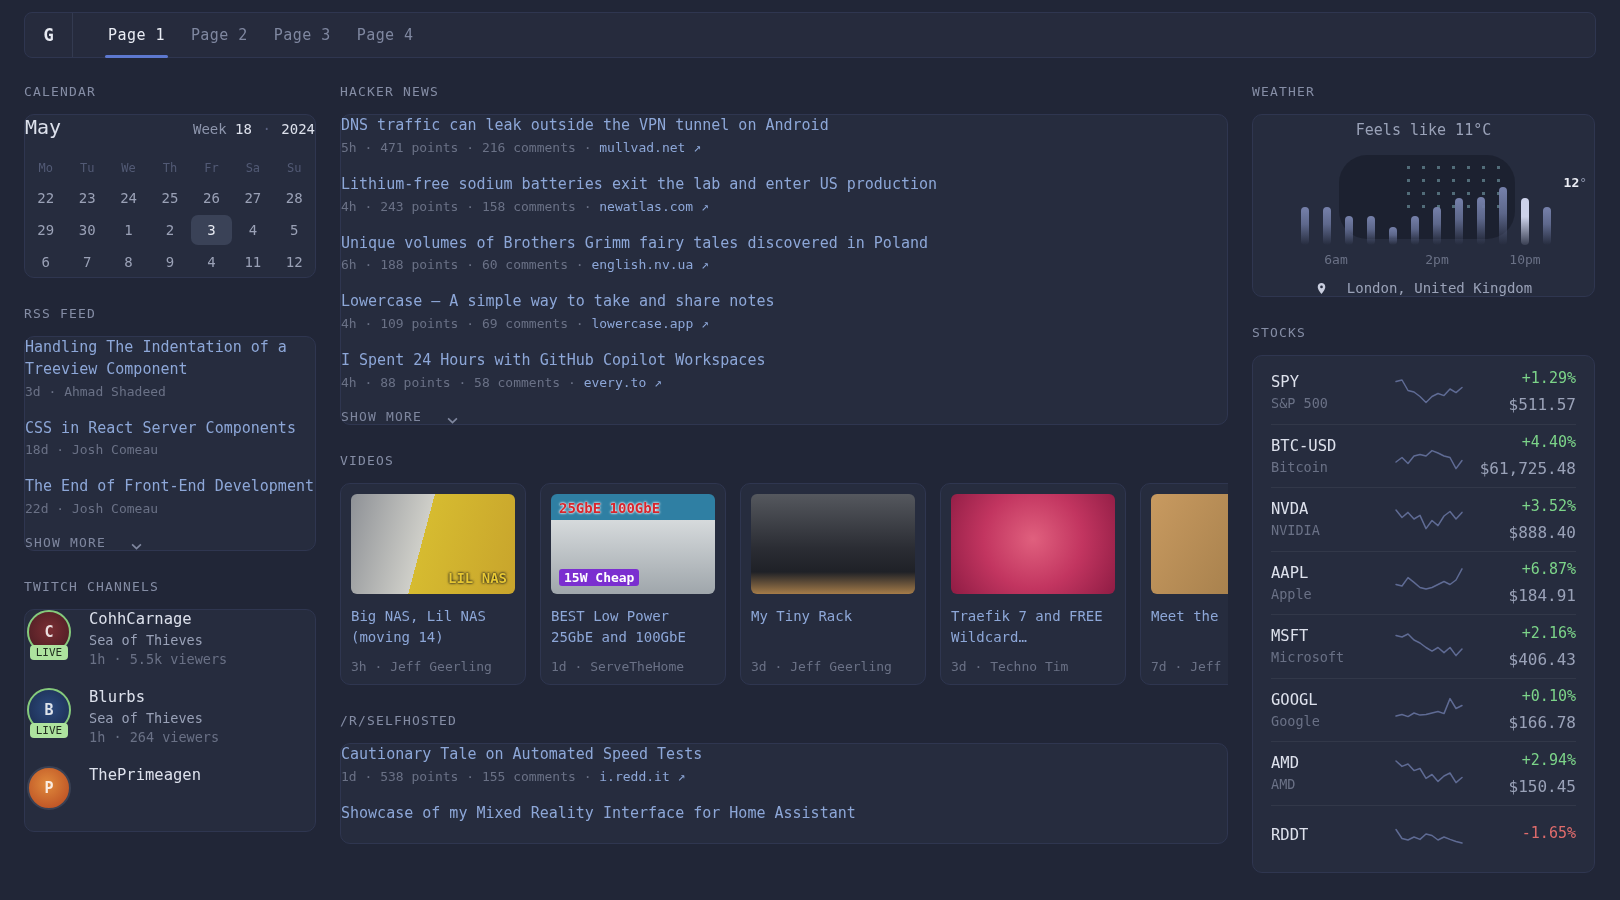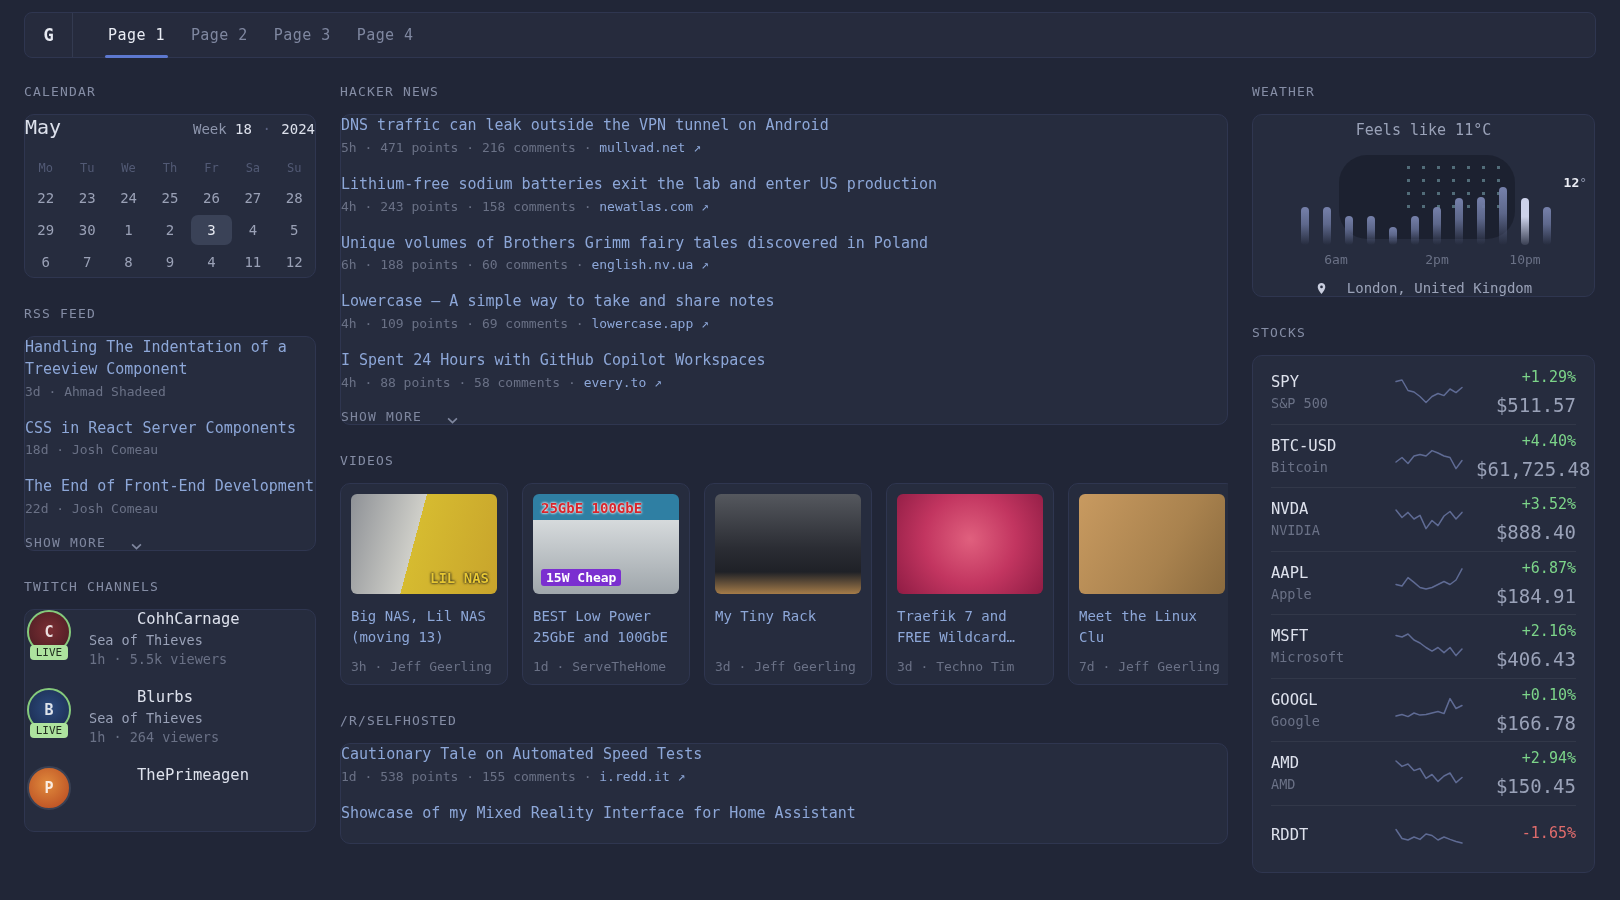--- a/index.html
+++ b/index.html
@@ -72,28 +72,28 @@
     display:flex; align-items:center; justify-content:center;
     font-size:15px; font-weight:bold; color:rgba(255,255,255,.85);
   }
   .av-cohh { background:radial-gradient(circle at 50% 45%, #7a2e33, #471b22); }
   .av-blurbs { background:radial-gradient(circle at 50% 45%, #2c4a7d, #1a2a4c); }
   .av-prime { background:radial-gradient(circle at 45% 40%, #e08a3c, #b5451f); border-color:#3a4154; }
   .live-badge {
     margin-top:-9px; background:#ade39e; color:#223021; font-size:11px;
     padding:1px 6px; border-radius:4px; position:relative; z-index:2;
   }
-  .tw-name { font-size:15.5px; color:#dde1ec; cursor:pointer;margin-left:48px; }
+  .tw-name { font-size:15.5px; color:#dde1ec; cursor:pointer; }
   .tw-game { font-size:13.5px; color:#9aa2b8; margin-top:4px; }
   .tw-meta { font-size:13.5px; color:#6a7186; margin-top:3px; }
 
   
   .video-row { display:flex; gap:14px; overflow:hidden; }
   .video-card {
-    flex:none; width:168px; background:#262c3e; border:1px solid #2f3650;
+    flex:none; width:186px; background:#262c3e; border:1px solid #2f3650;
     border-radius:10px; padding:10px; cursor:pointer;
   }
   .thumb { position:relative; height:100px; border-radius:6px; overflow:hidden; }
   .t1 { background:linear-gradient(105deg,#8e9196 0%,#cfcfc9 44%,#d6bb30 44%,#c8a42c 100%); }
   .t2 { background:linear-gradient(180deg,#2f7fa3 0%,#2f7fa3 26%,#d6dadc 26%,#9fa6ab 100%); }
   .t3 { background:linear-gradient(180deg,#55585e 0%,#2a2c33 55%,#1f2127 78%,#a57c49 100%); }
   .t4 { background:radial-gradient(circle at 50% 45%,#e0607e 0%,#c23560 50%,#8f1c44 100%); }
   .t5 { background:linear-gradient(120deg,#c89a60 0%,#a9824e 60%,#8a6a3e 100%); }
   .thumb-label {
     position:absolute; font-weight:bold; font-size:14px; color:#d8252c;
@@ -143,21 +143,21 @@
   .stock-row + .stock-row { border-top:1px solid rgba(255,255,255,.06); }
   .s-left { width:110px; }
   .s-sym { font-size:15.5px; color:#dde1ec; }
   .s-name { font-size:13.5px; color:#6a7186; margin-top:4px; }
   .s-spark { flex:1; display:flex; justify-content:center; }
   .spark polyline { fill:none; stroke:#5f6b94; stroke-width:1.5; stroke-linejoin:round; stroke-linecap:round; }
   .s-right { width:100px; text-align:right; }
   .s-change { font-size:15px; }
   .s-change.up { color:#7cd489; }
   .s-change.down { color:#e06c6c; }
-  .s-price { font-size:19px; color:#9aa2b8; margin-top:8px; }
+  .s-price { font-size:16px; color:#9aa2b8; margin-top:8px; }
 </style>
 </head>
 <body>
 
 <div id="app">
 
   <div class="nav">
     <div class="nav-logo">G</div>
     <div class="nav-tabs">
       <div class="nav-tab active">Page 1</div>
@@ -306,21 +306,21 @@
         </div>
       </div>
 
       <div class="section">
         <div class="section-header">VIDEOS</div>
         <div class="video-row">
           <div class="video-card">
             <div class="thumb t1">
                 <span class="thumb-label tl-lilnas">LIL NAS</span>
               </div>
-            <div class="video-title">Big NAS, Lil NAS (moving 13)</div>
+            <div class="video-title">Big NAS, Lil NAS (moving 14)</div>
             <div class="video-meta">3h · Jeff Geerling</div>
           </div>
           <div class="video-card">
             <div class="thumb t2">
                 <span class="thumb-label tl-top">25GbE 100GbE</span>
                 <span class="thumb-label tl-badge">15W Cheap</span>
               </div>
             <div class="video-title">BEST Low Power 25GbE and 100GbE Switch…</div>
             <div class="video-meta">1d · ServeTheHome</div>
           </div>

